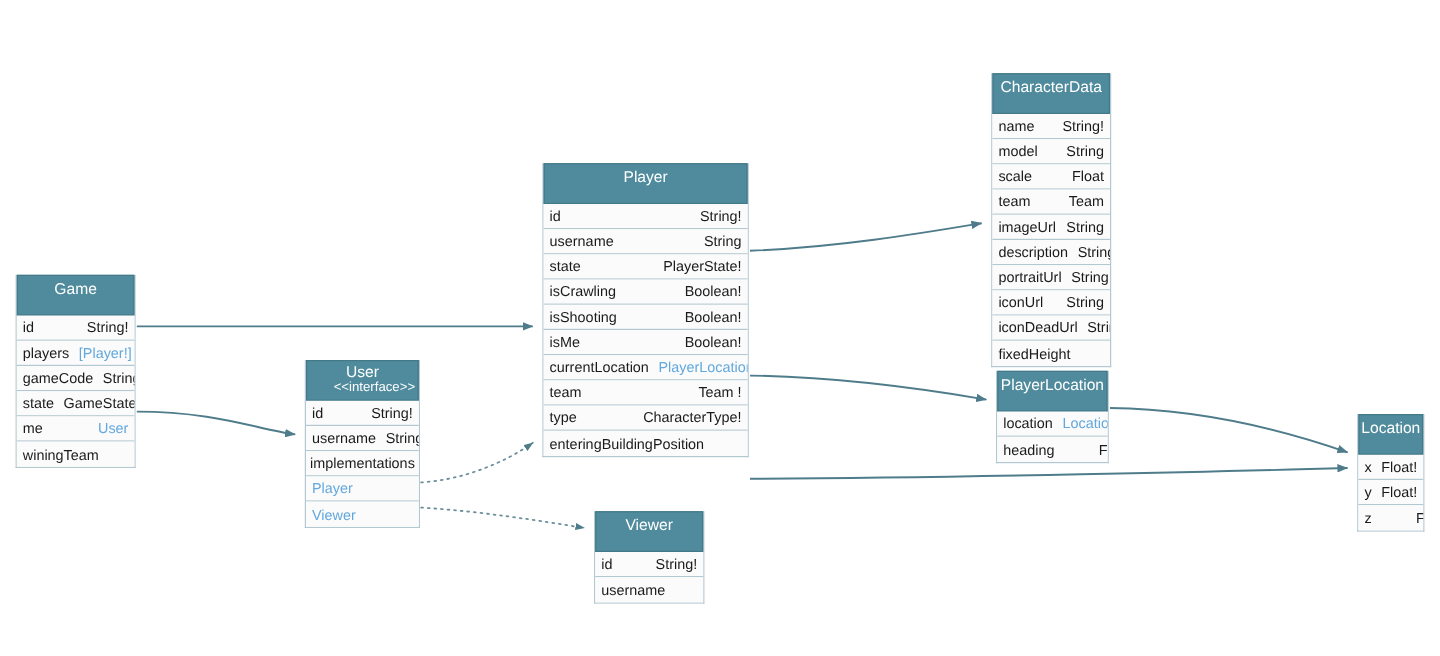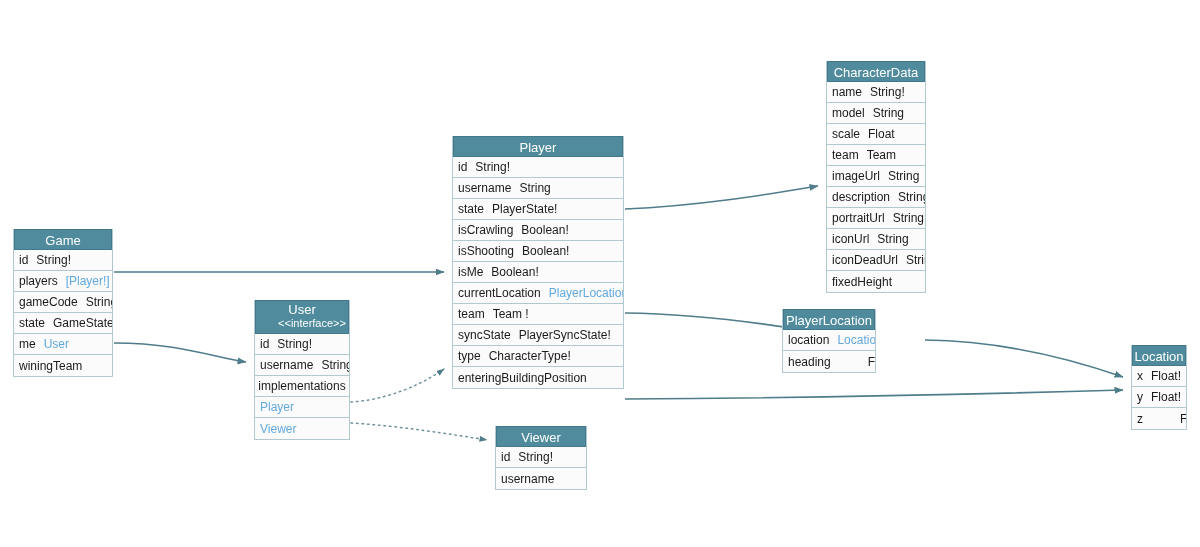--- a/index.html
+++ b/index.html
@@ -33,21 +33,21 @@
     background: #fbfbfb;
     border: 1px solid #b3c9d2;
     border-top: none;
   }
   .entity-header {
     background: #4f8b9c;
     color: #ffffff;
     text-align: center;
     font-size: 13px;
     line-height: 21px;
-    height: 21px;
+    height: 34px;
     box-sizing: border-box;
     border: 1px solid #44798a;
     white-space: nowrap;
     overflow: hidden;
   }
   .entity-header.two-line {
     height: 34px;
     line-height: 1.05;
     padding-top: 2px;
   }
@@ -56,21 +56,21 @@
     font-size: 11px;
     line-height: 13px;
     padding-left: 20px;
   }
   .row {
     height: 21px;
     box-sizing: border-box;
     border-bottom: 1px solid #b3c9d2;
     display: flex;
     align-items: center;
-    justify-content: flex-start;
+    justify-content: space-between;
     padding: 0 5px;
     font-size: 12px;
     color: #1a1a1a;
     background: #fbfbfb;
     white-space: nowrap;
     overflow: hidden;
   }
   .row:last-child {
     border-bottom: none;
     gap: 29px;
@@ -212,24 +212,20 @@
     </div>
     <div class="row">
       <span class="fname">currentLocation</span>
       <span class="ftype link">PlayerLocation!</span>
     </div>
     <div class="row">
       <span class="fname">team</span>
       <span class="ftype">Team !</span>
     </div>
     <div class="row">
-      <span class="fname">syncState</span>
-      <span class="ftype">PlayerSyncState!</span>
-    </div>
-    <div class="row">
       <span class="fname">type</span>
       <span class="ftype">CharacterType!</span>
     </div>
     <div class="row">
       <span class="fname">enteringBuildingPosition</span>
       <span class="ftype link">Location</span>
     </div>
   </div>
 
   <div class="entity" style="left:495px; top:426px; width:92px;">
@@ -285,21 +281,21 @@
     <div class="row">
       <span class="fname">iconDeadUrl</span>
       <span class="ftype">String</span>
     </div>
     <div class="row">
       <span class="fname">fixedHeight</span>
       <span class="ftype">Int</span>
     </div>
   </div>
 
-  <div class="entity" style="left:782px; top:309px; width:94px;">
+  <div class="entity" style="left:830px; top:309px; width:94px;">
     <div class="entity-header">
       <span>PlayerLocation</span>
     </div>
     <div class="row">
       <span class="fname">location</span>
       <span class="ftype link">Location!</span>
     </div>
     <div class="row">
       <span class="fname">heading</span>
       <span class="ftype">Float!</span>

